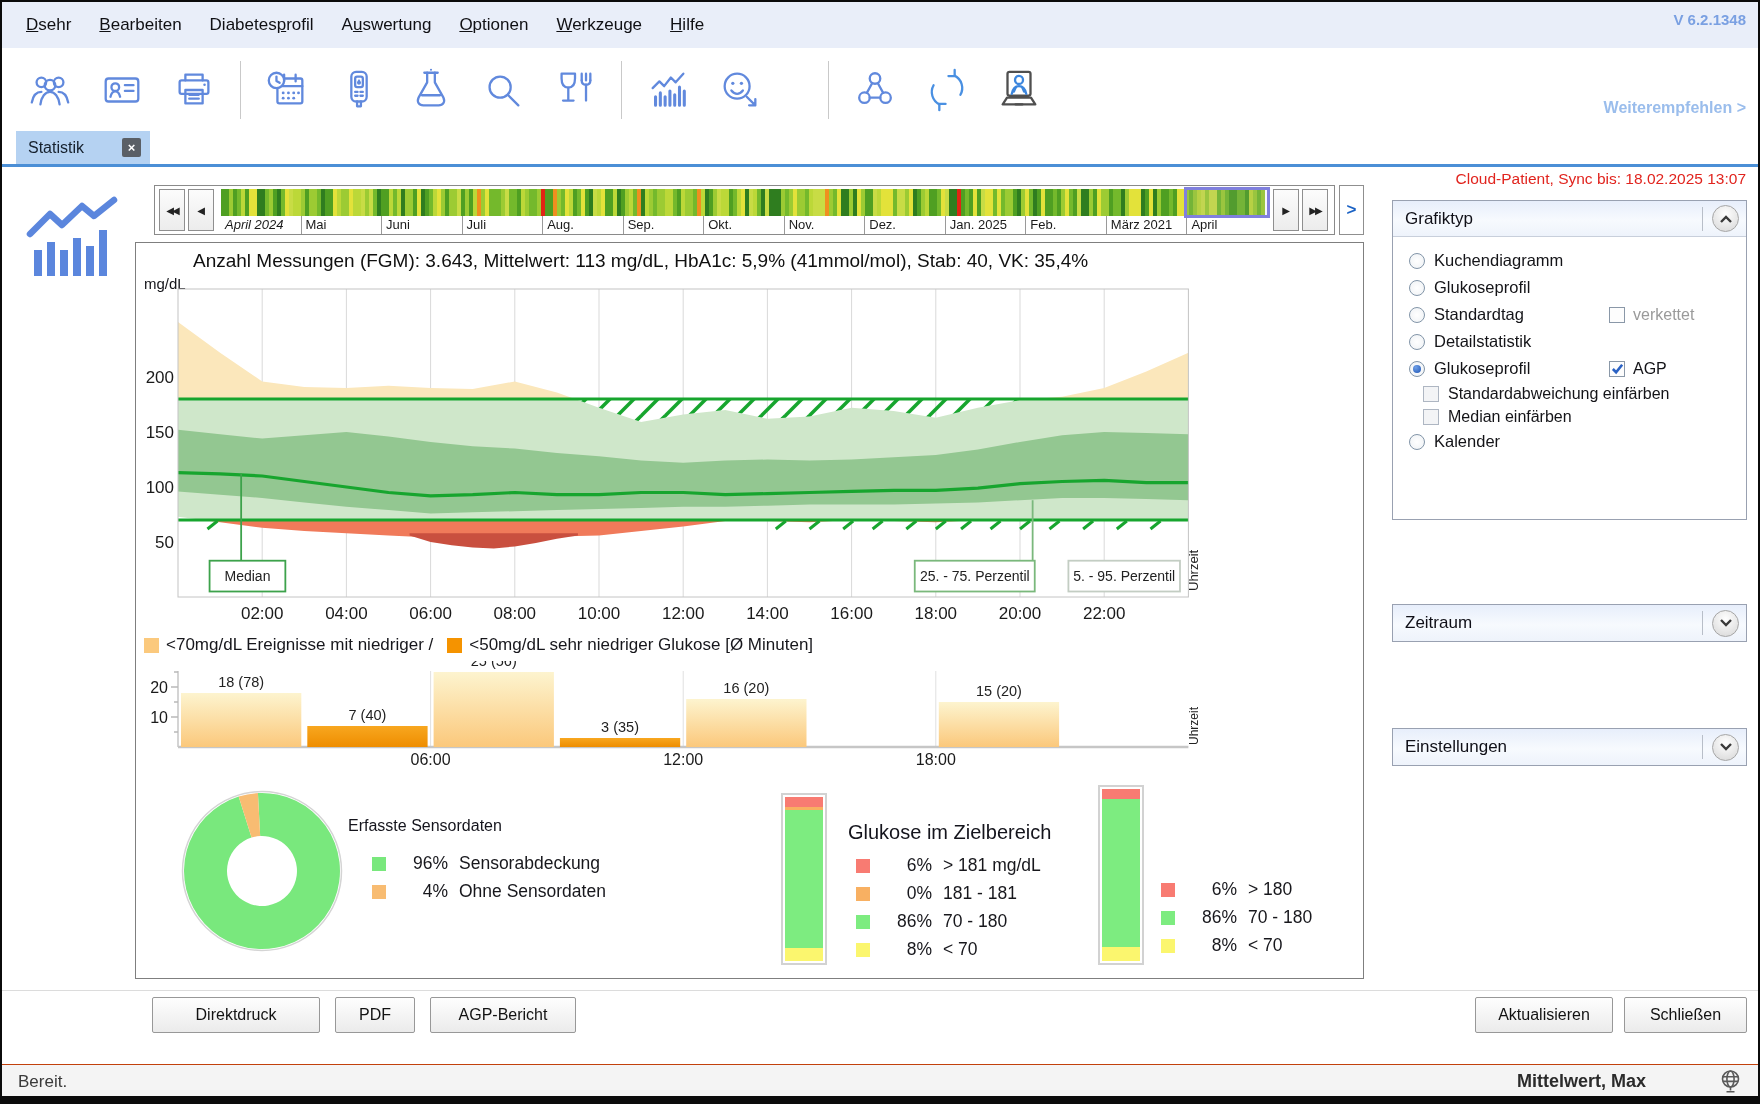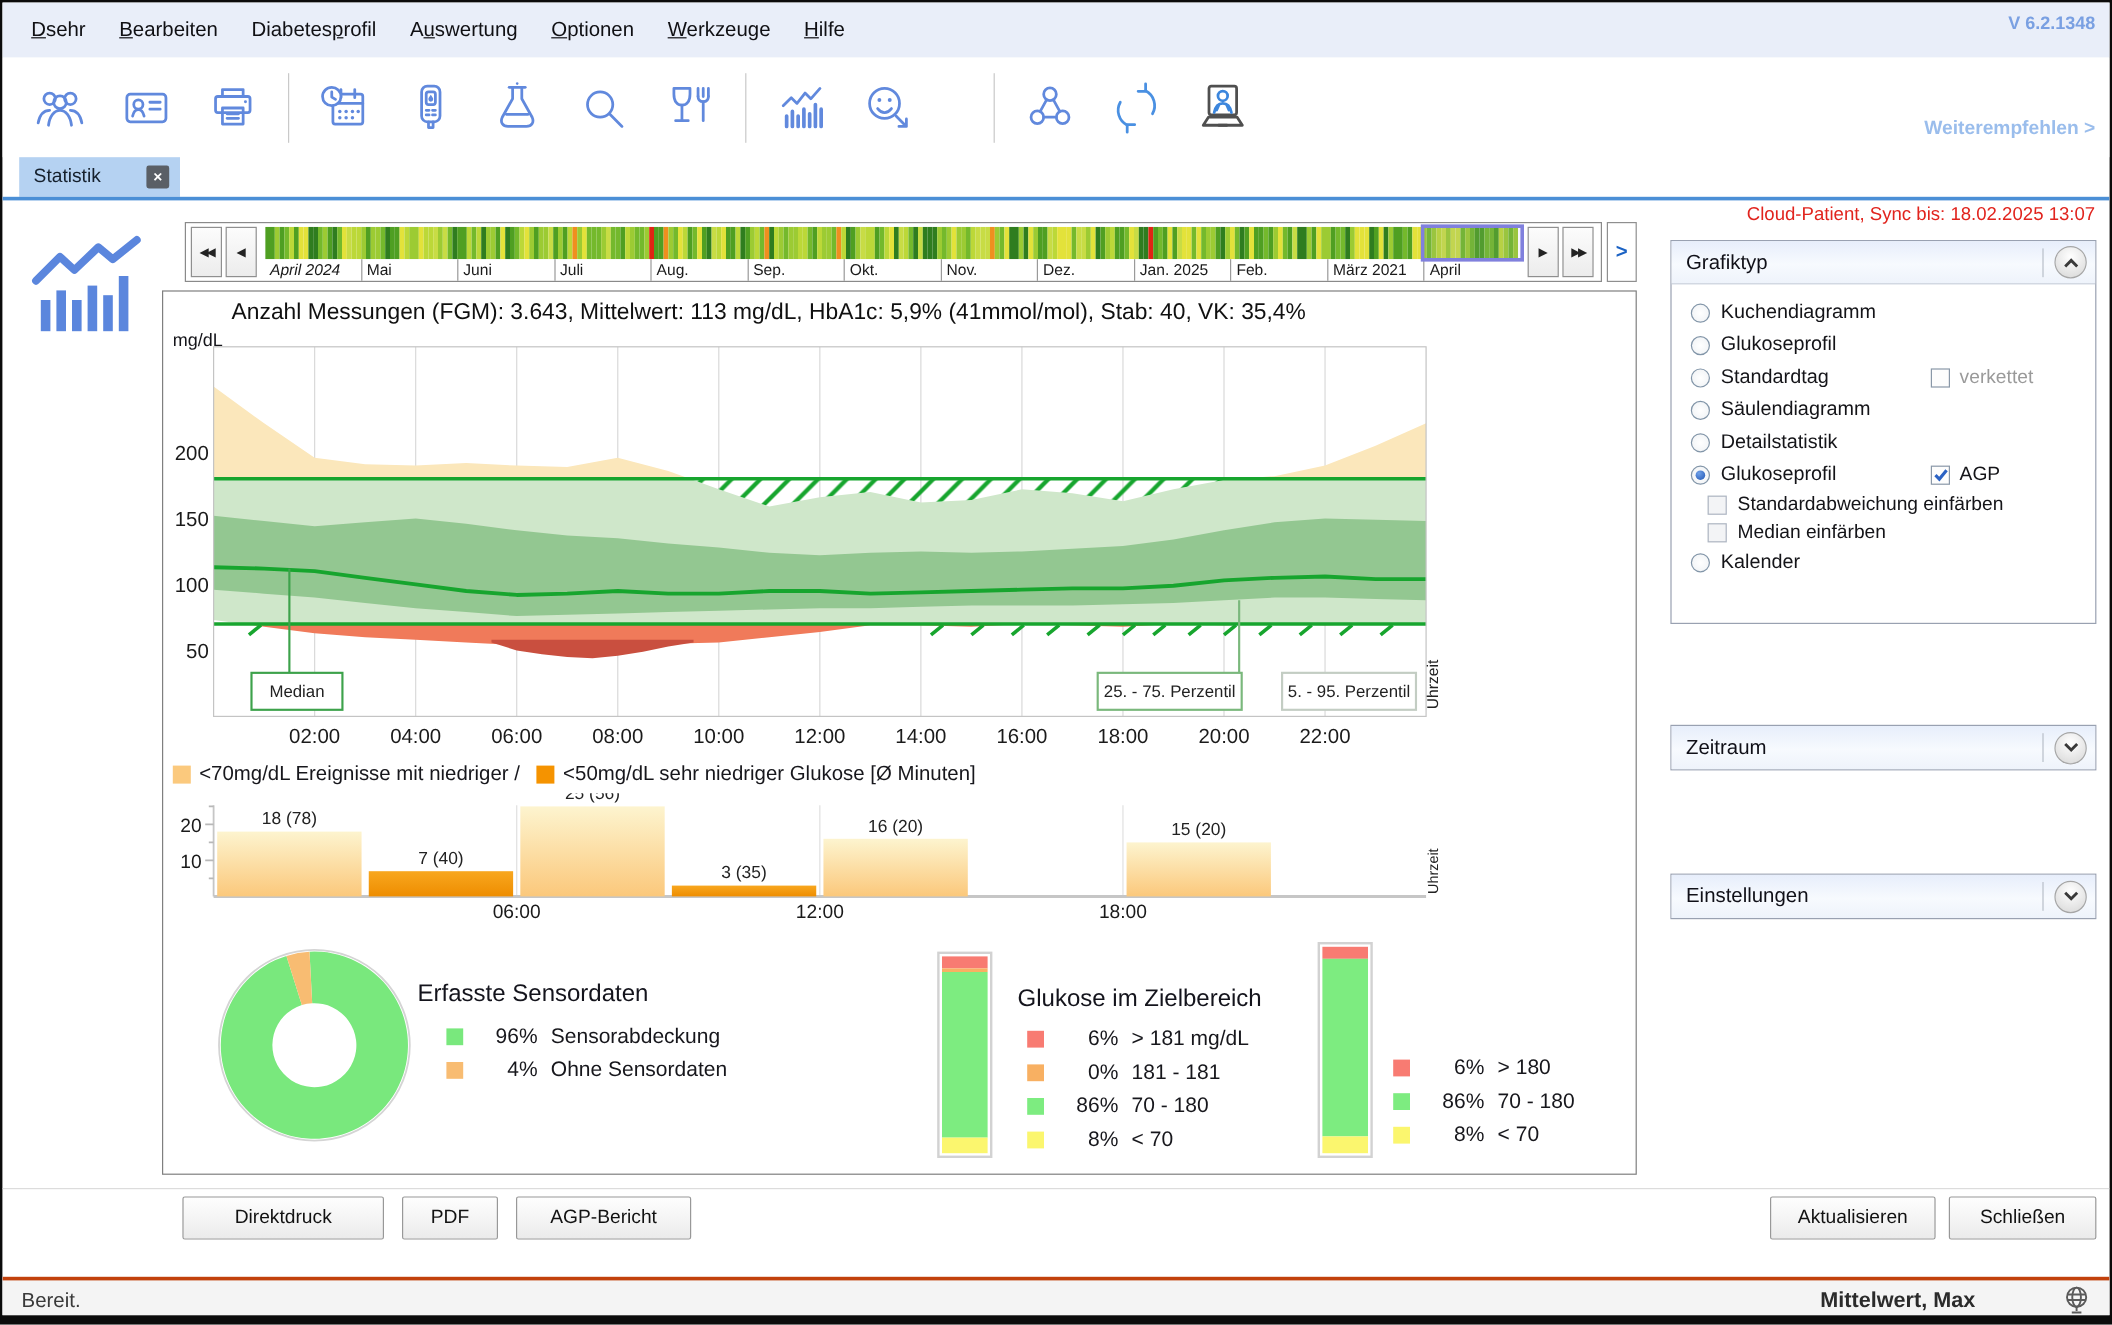--- a/index.html
+++ b/index.html
@@ -47,21 +47,21 @@
   .main-panel{position:absolute;left:133px;top:240px;width:1229px;height:737px;border:1px solid #7f7f7f;background:#fff;}
   .chart-title{position:absolute;left:57px;top:7px;font-size:19px;color:#101010;white-space:nowrap;}
   .unit-label{position:absolute;left:8px;top:32px;font-size:15px;color:#15151a;}
   .agp-mount{position:absolute;left:0;top:30px;}
   .low-legend{position:absolute;left:8px;top:392px;display:flex;align-items:center;gap:14px;font-size:17px;color:#17171c;white-space:nowrap;}
   .ll-item{display:flex;align-items:center;gap:7px;}
   .ll-sq{width:15px;height:15px;display:inline-block;}
   .lowbars-mount{position:absolute;left:0;top:418px;}
   .bottom-row{position:absolute;left:0;top:536px;right:0;height:200px;}
   .donut-mount{position:absolute;left:44px;top:10px;}
-  .sensor-title{position:absolute;left:212px;top:38px;font-size:20px;color:#14141c;}
+  .sensor-title{position:absolute;left:212px;top:38px;font-size:16px;color:#14141c;}
   .legend-grid{display:grid;grid-template-columns:15px 50px auto;column-gap:11px;row-gap:7px;align-items:center;font-size:17.5px;color:#17171c;white-space:nowrap;}
   .sensor-legend{position:absolute;left:236px;top:74px;}
   .lg-sq{width:14px;height:14px;}
   .lg-pct{text-align:right;}
   .tir-bar{position:absolute;width:46px;border:2px solid #d2d2d2;background:#fff;padding:2px;display:flex;flex-direction:column;}
   .tir-seg{width:100%;}
   .tir-title{position:absolute;left:712px;top:42px;font-size:20px;color:#14141c;}
   .tir-legend1{position:absolute;left:720px;top:76px;}
   .tir-legend2{position:absolute;left:1025px;top:100px;}
 
@@ -79,21 +79,21 @@
   .check{width:16px;height:16px;border:1px solid #8a98a8;background:#fdfdfd;margin:0 9px 0 10px;flex:0 0 auto;display:flex;align-items:center;justify-content:center;}
   .opt-row.indent .check{margin-left:0;background:#f3f4f6;border-color:#aeb6c2;}
   .opt-label.disabled{color:#9a9a9a;}
   .opt-extra{position:absolute;left:210px;display:flex;align-items:center;}
   .opt-extra .check{margin:0 8px 0 0;}
   .opt-extra .opt-label{font-size:16px;}
 
   
   .hline{position:absolute;left:0;right:0;height:1px;background:#dcdcdc;}
   .btn{position:absolute;top:995px;height:36px;background:linear-gradient(#fefefe,#ebebeb);border:1px solid #989898;border-radius:2px;font-size:16px;color:#121212;font-family:inherit;cursor:pointer;}
-  .statusbar{position:absolute;left:0;right:0;top:1062px;height:32px;background:#f4f4f4;border-top:3px solid #c2410c;}
+  .statusbar{position:absolute;left:0;right:0;top:1062px;height:32px;background:#f4f4f4;border-top:1px solid #c2410c;}
   .status-text{position:absolute;left:16px;top:7px;font-size:17px;color:#3a3a3a;}
   .patient-name{position:absolute;right:112px;top:6px;font-size:18px;font-weight:bold;color:#2b2b2b;}
   .globe{position:absolute;right:14px;top:3px;}
 </style>
 </head>
 <body>
 
 <div class="window">
 
   <div class="menubar">
@@ -762,24 +762,20 @@
         <div class="opt-row">
           <span class="radio"></span>
           <span class="opt-label">Standardtag</span>
           <span class="opt-extra">
             <span class="check"></span>
             <span class="opt-label disabled">verkettet</span>
           </span>
         </div>
         <div class="opt-row">
           <span class="radio"></span>
-          <span class="opt-label">Säulendiagramm</span>
-        </div>
-        <div class="opt-row">
-          <span class="radio"></span>
           <span class="opt-label">Detailstatistik</span>
         </div>
         <div class="opt-row">
           <span class="radio">
             <span class="dot"></span>
           </span>
           <span class="opt-label">Glukoseprofil</span>
           <span class="opt-extra">
             <span class="check">
               <svg viewBox="0 0 14 14" width="13" height="13">

